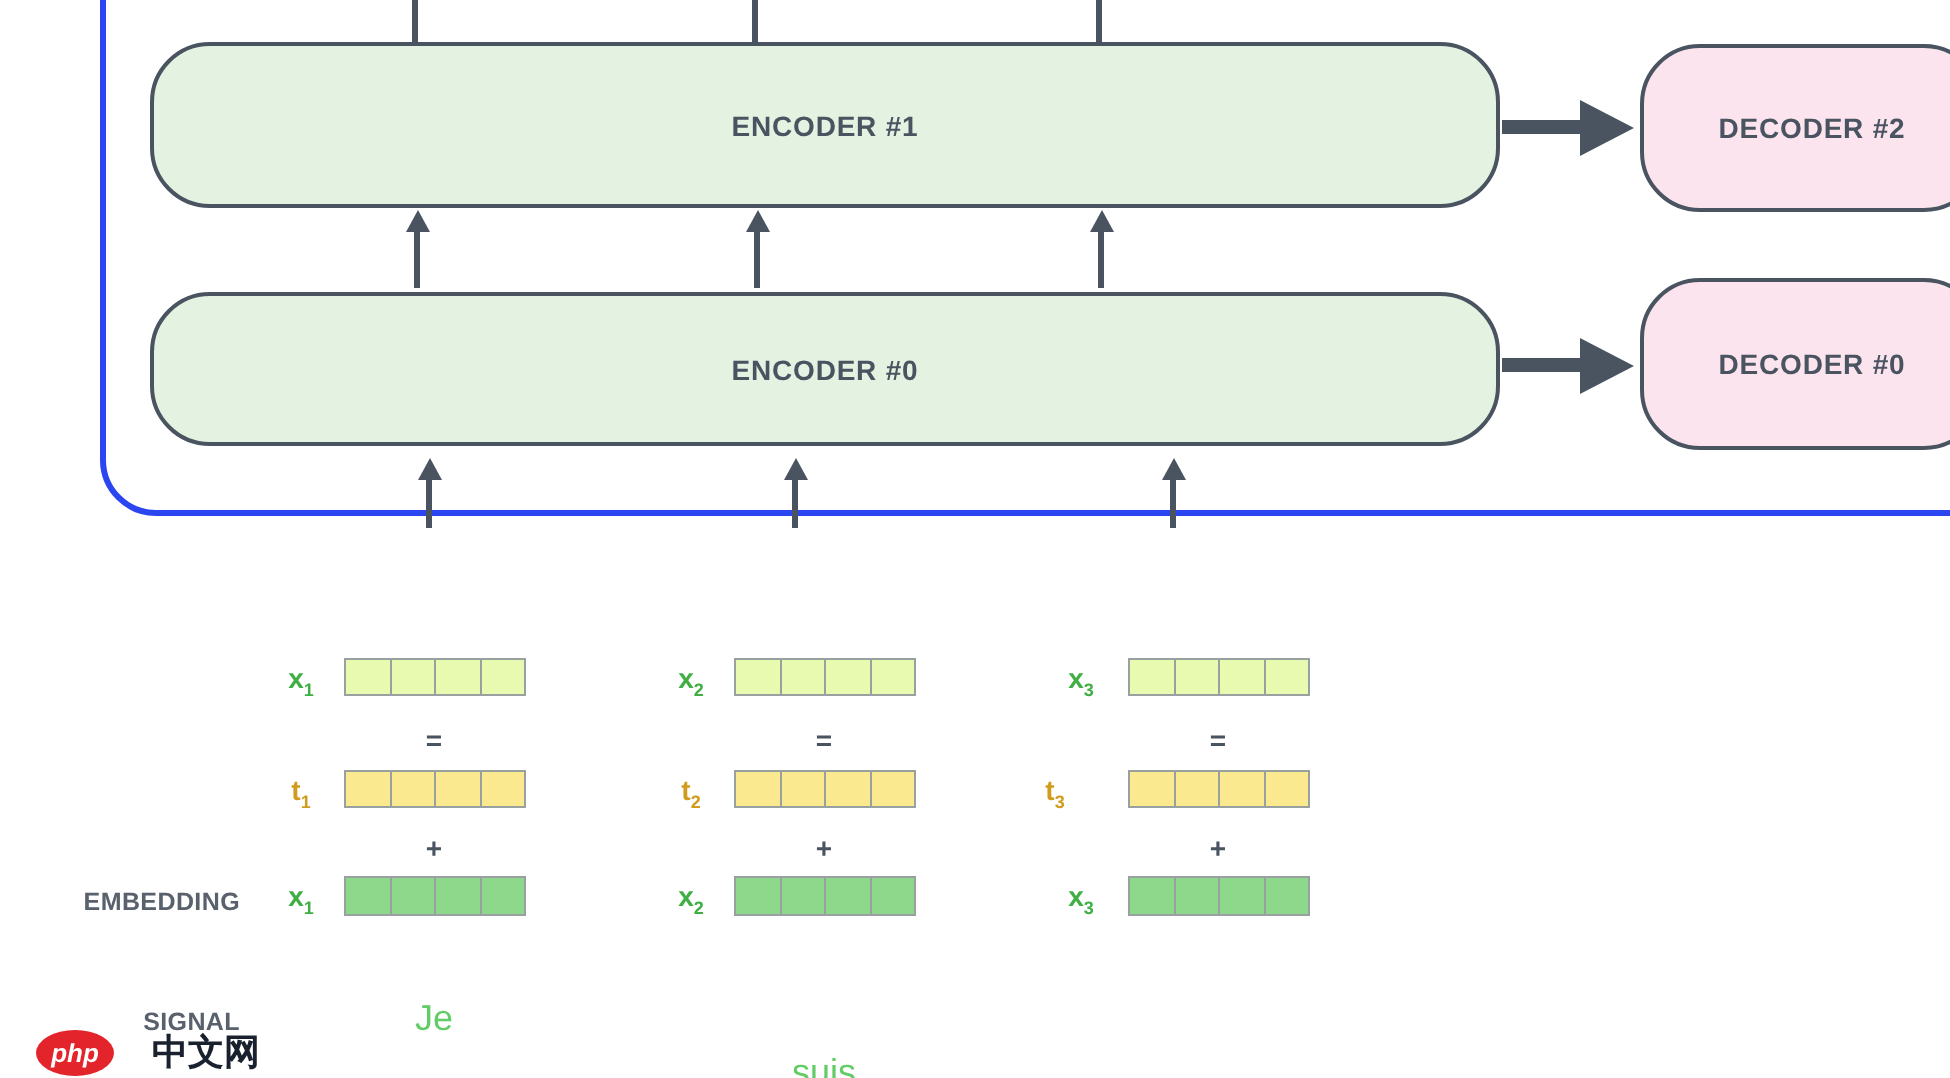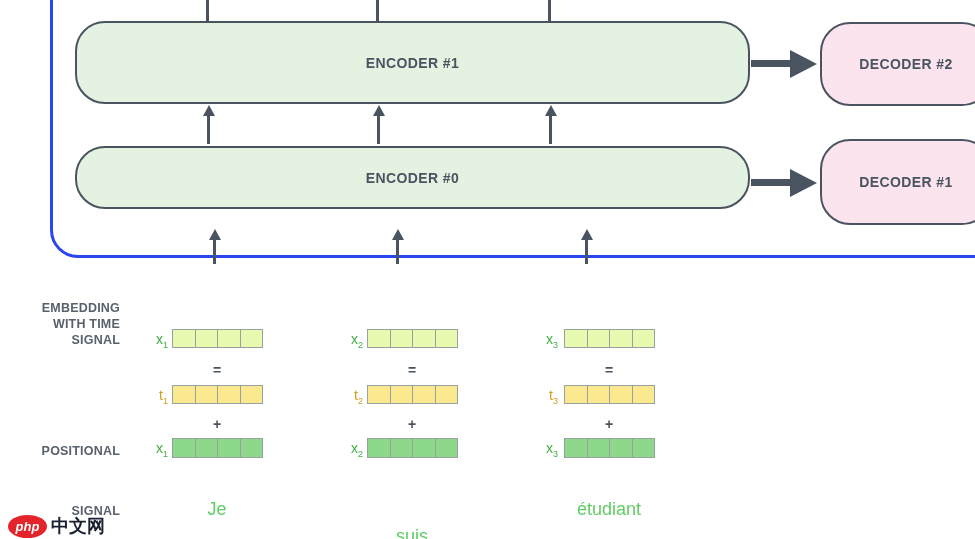--- a/index.html
+++ b/index.html
@@ -23,84 +23,79 @@
   .arrow-up{position:absolute;width:3px;background:var(--arrow);}
   .arrow-up::before{content:"";position:absolute;top:-11px;left:50%;transform:translateX(-50%);
                     border:6px solid transparent;border-top:0;border-bottom:11px solid var(--arrow);}
   .arrow-right{position:absolute;height:7px;background:var(--arrow);}
   .arrow-right::after{content:"";position:absolute;left:100%;top:50%;transform:translateY(-50%);
                       border-top:14px solid transparent;border-bottom:14px solid transparent;
                       border-left:27px solid var(--arrow);}
   .sec-label{position:absolute;left:10px;width:110px;text-align:right;
              font-size:12.5px;font-weight:700;color:var(--label-gray);
              line-height:16px;letter-spacing:.2px;}
-  .vec-label{position:absolute;width:35px;text-align:right;font-weight:400;font-size:14px;}
+  .vec-label{position:absolute;width:35px;text-align:center;font-weight:700;font-size:14px;}
   .vec-label sub{font-size:9px;}
   .vec-label.green{color:var(--x-green);}
   .vec-label.orange{color:var(--t-orange);}
   .vector{position:absolute;width:91px;display:flex;border:1px solid var(--cell-border);
           box-sizing:border-box;}
   .vector .cell{flex:1;border-right:1px solid var(--cell-border);}
   .vector .cell:last-child{border-right:none;}
   .vector.light .cell{background:var(--vec-light);}
   .vector.yellow .cell{background:var(--vec-yellow);}
   .vector.green .cell{background:var(--vec-green);}
   .op{position:absolute;width:40px;text-align:center;font-size:14px;font-weight:700;
       color:var(--arrow);}
   .word{position:absolute;width:140px;text-align:center;font-size:18px;color:var(--word-green);}
-  .watermark{position:absolute;left:8px;top:514px;display:flex;align-items:center;gap:4px;}
+  .watermark{position:absolute;left:18px;top:514px;display:flex;align-items:center;gap:19px;}
   .logo-badge{width:39px;height:23px;background:var(--logo-red);border-radius:50%;
               display:flex;align-items:center;justify-content:center;
               color:#fff;font-weight:700;font-style:italic;font-size:13px;}
   .logo-text{font-size:18px;font-weight:700;color:var(--logo-ink);
              font-family:"DejaVu Sans",sans-serif;}
 </style>
 </head>
 <body>
 
 <div class="canvas">
 
   <div class="blue-frame"></div>
 
   <div class="stub" style="left:206px"></div>
   <div class="stub" style="left:376px"></div>
   <div class="stub" style="left:548px"></div>
 
   <div class="block encoder" style="left:75px;top:21px;width:675px;height:83px">
     <span>ENCODER #1</span>
   </div>
-  <div class="block encoder" style="left:75px;top:146px;width:675px;height:63px">
+  <div class="block encoder" style="left:75px;top:146px;width:675px;height:77px">
     <span>ENCODER #0</span>
   </div>
 
   <div class="arrow-up" style="left:207px;top:116px;height:28px"></div>
   <div class="arrow-up" style="left:377px;top:116px;height:28px"></div>
   <div class="arrow-up" style="left:549px;top:116px;height:28px"></div>
 
   <div class="arrow-up" style="left:213px;top:240px;height:24px"></div>
   <div class="arrow-up" style="left:396px;top:240px;height:24px"></div>
   <div class="arrow-up" style="left:585px;top:240px;height:24px"></div>
 
   <div class="arrow-right" style="left:751px;top:60px;width:39px"></div>
   <div class="arrow-right" style="left:751px;top:179px;width:39px"></div>
 
   <div class="block decoder" style="left:820px;top:22px;width:172px;height:84px">
     <span>DECODER #2</span>
   </div>
   <div class="block decoder" style="left:820px;top:139px;width:172px;height:86px">
-    <span>DECODER #1</span>
+    <span>DECODER #0</span>
   </div>
 
-  <div class="sec-label" style="top:300px">
+  <div class="sec-label" style="top:443px">
     <div>EMBEDDING</div>
-    <div>WITH TIME</div>
-    <div>SIGNAL</div>
-  </div>
-  <div class="sec-label" style="top:443px">
-    <div>POSITIONAL</div>
   </div>
   <div class="sec-label" style="top:503px">
     <div>SIGNAL</div>
   </div>
 
   <span class="vec-label green" style="left:133px;top:331px"><span>x</span><sub>1</sub></span>
   <div class="vector light" style="left:172px;top:329px;height:19px">
       <div class="cell"></div>
       <div class="cell"></div>
       <div class="cell"></div>
@@ -150,35 +145,34 @@
   <div class="word" style="left:342px;top:526px">suis</div>
 
   <span class="vec-label green" style="left:523px;top:331px"><span>x</span><sub>3</sub></span>
   <div class="vector light" style="left:564px;top:329px;height:19px">
       <div class="cell"></div>
       <div class="cell"></div>
       <div class="cell"></div>
       <div class="cell"></div>
     </div>
   <div class="op" style="left:589px;top:362px">=</div>
-  <span class="vec-label orange" style="left:523px;top:387px"><span>t</span><sub>3</sub></span>
+  <span class="vec-label orange" style="left:510px;top:387px"><span>t</span><sub>3</sub></span>
   <div class="vector yellow" style="left:564px;top:385px;height:19px">
       <div class="cell"></div>
       <div class="cell"></div>
       <div class="cell"></div>
       <div class="cell"></div>
     </div>
   <div class="op" style="left:589px;top:416px">+</div>
   <span class="vec-label green" style="left:523px;top:440px"><span>x</span><sub>3</sub></span>
   <div class="vector green" style="left:564px;top:438px;height:20px">
       <div class="cell"></div>
       <div class="cell"></div>
       <div class="cell"></div>
       <div class="cell"></div>
     </div>
-  <div class="word" style="left:539px;top:499px">étudiant</div>
 
   <div class="watermark">
     <div class="logo-badge">php</div>
     <div class="logo-text">中文网</div>
   </div>
 
 </div>
 
 </body></html>

